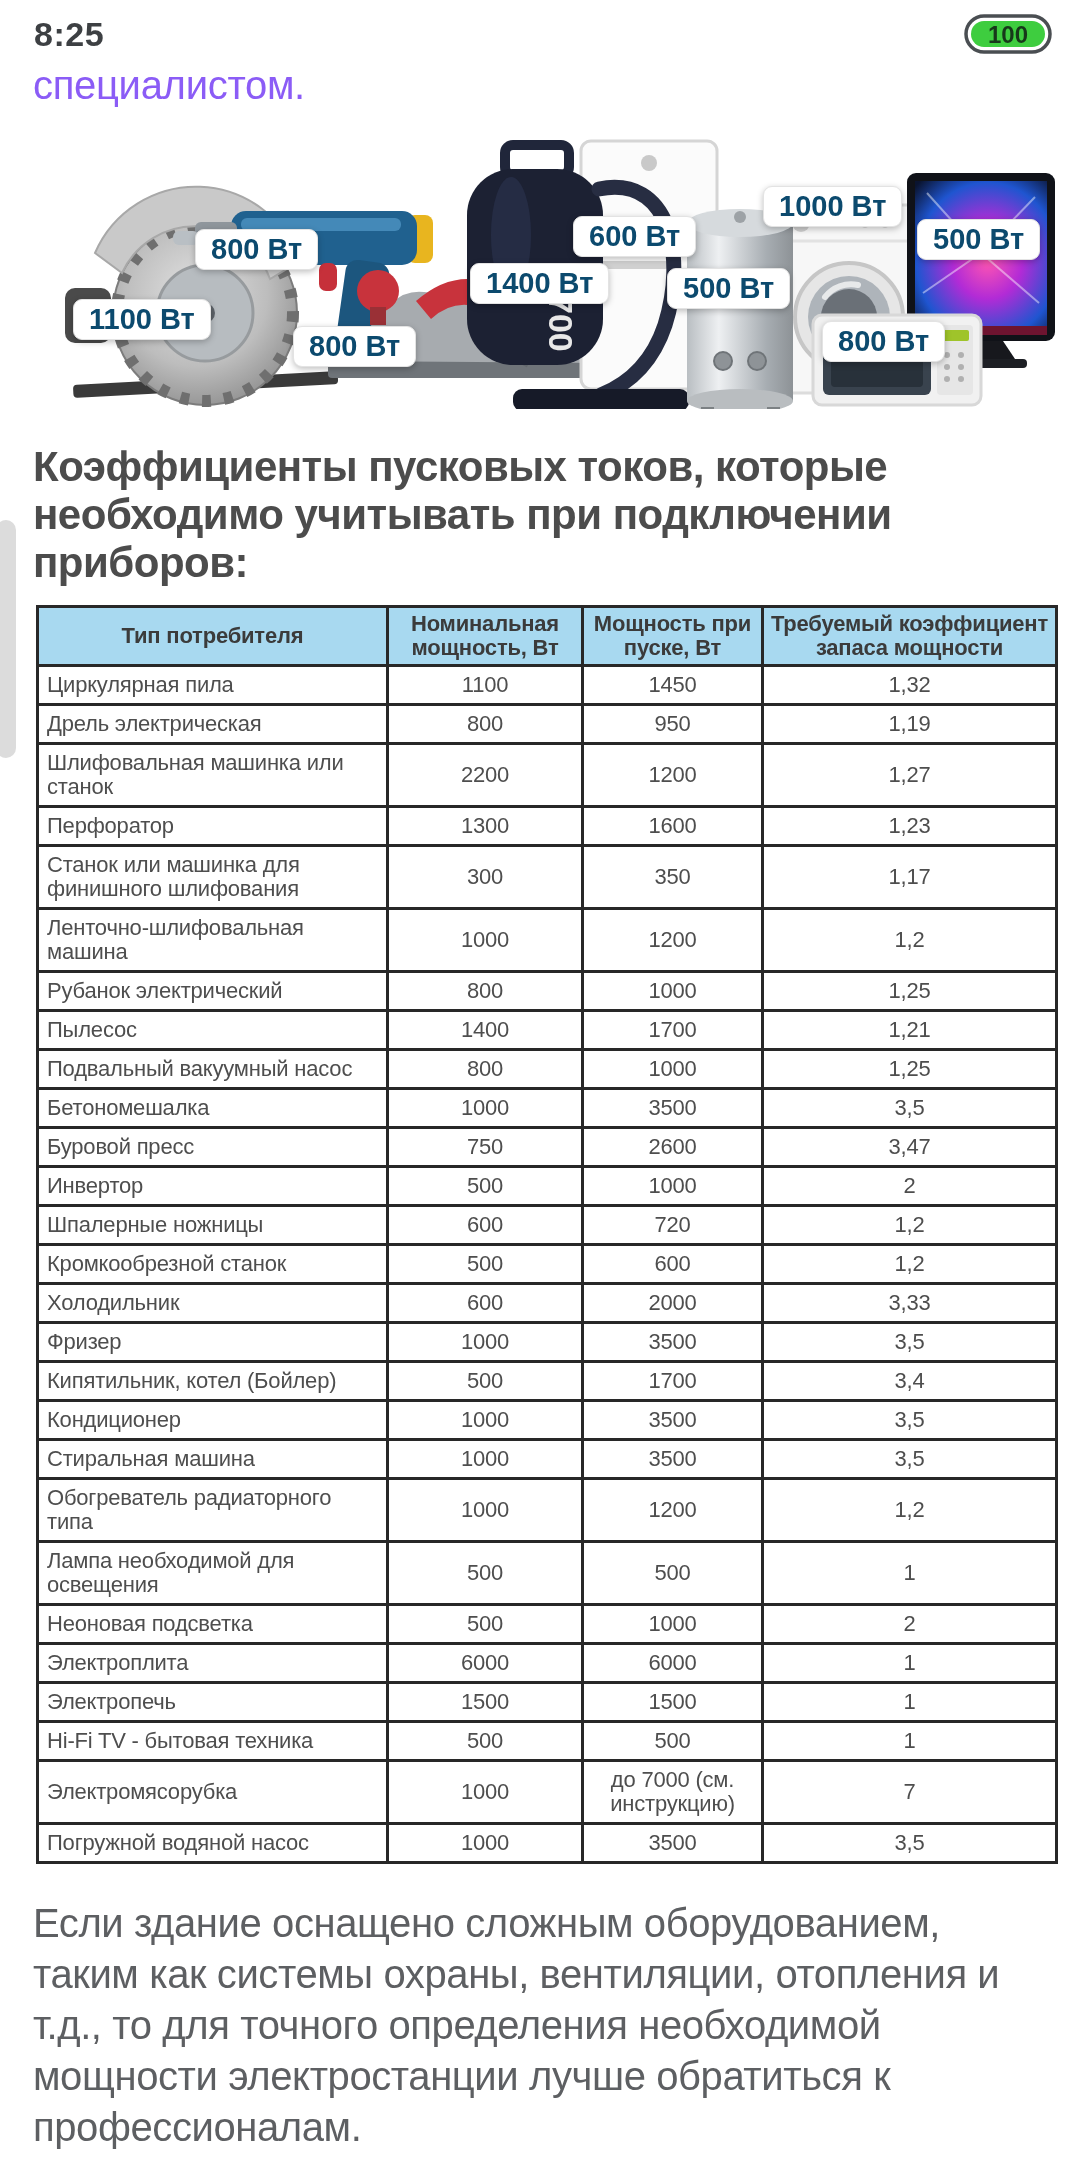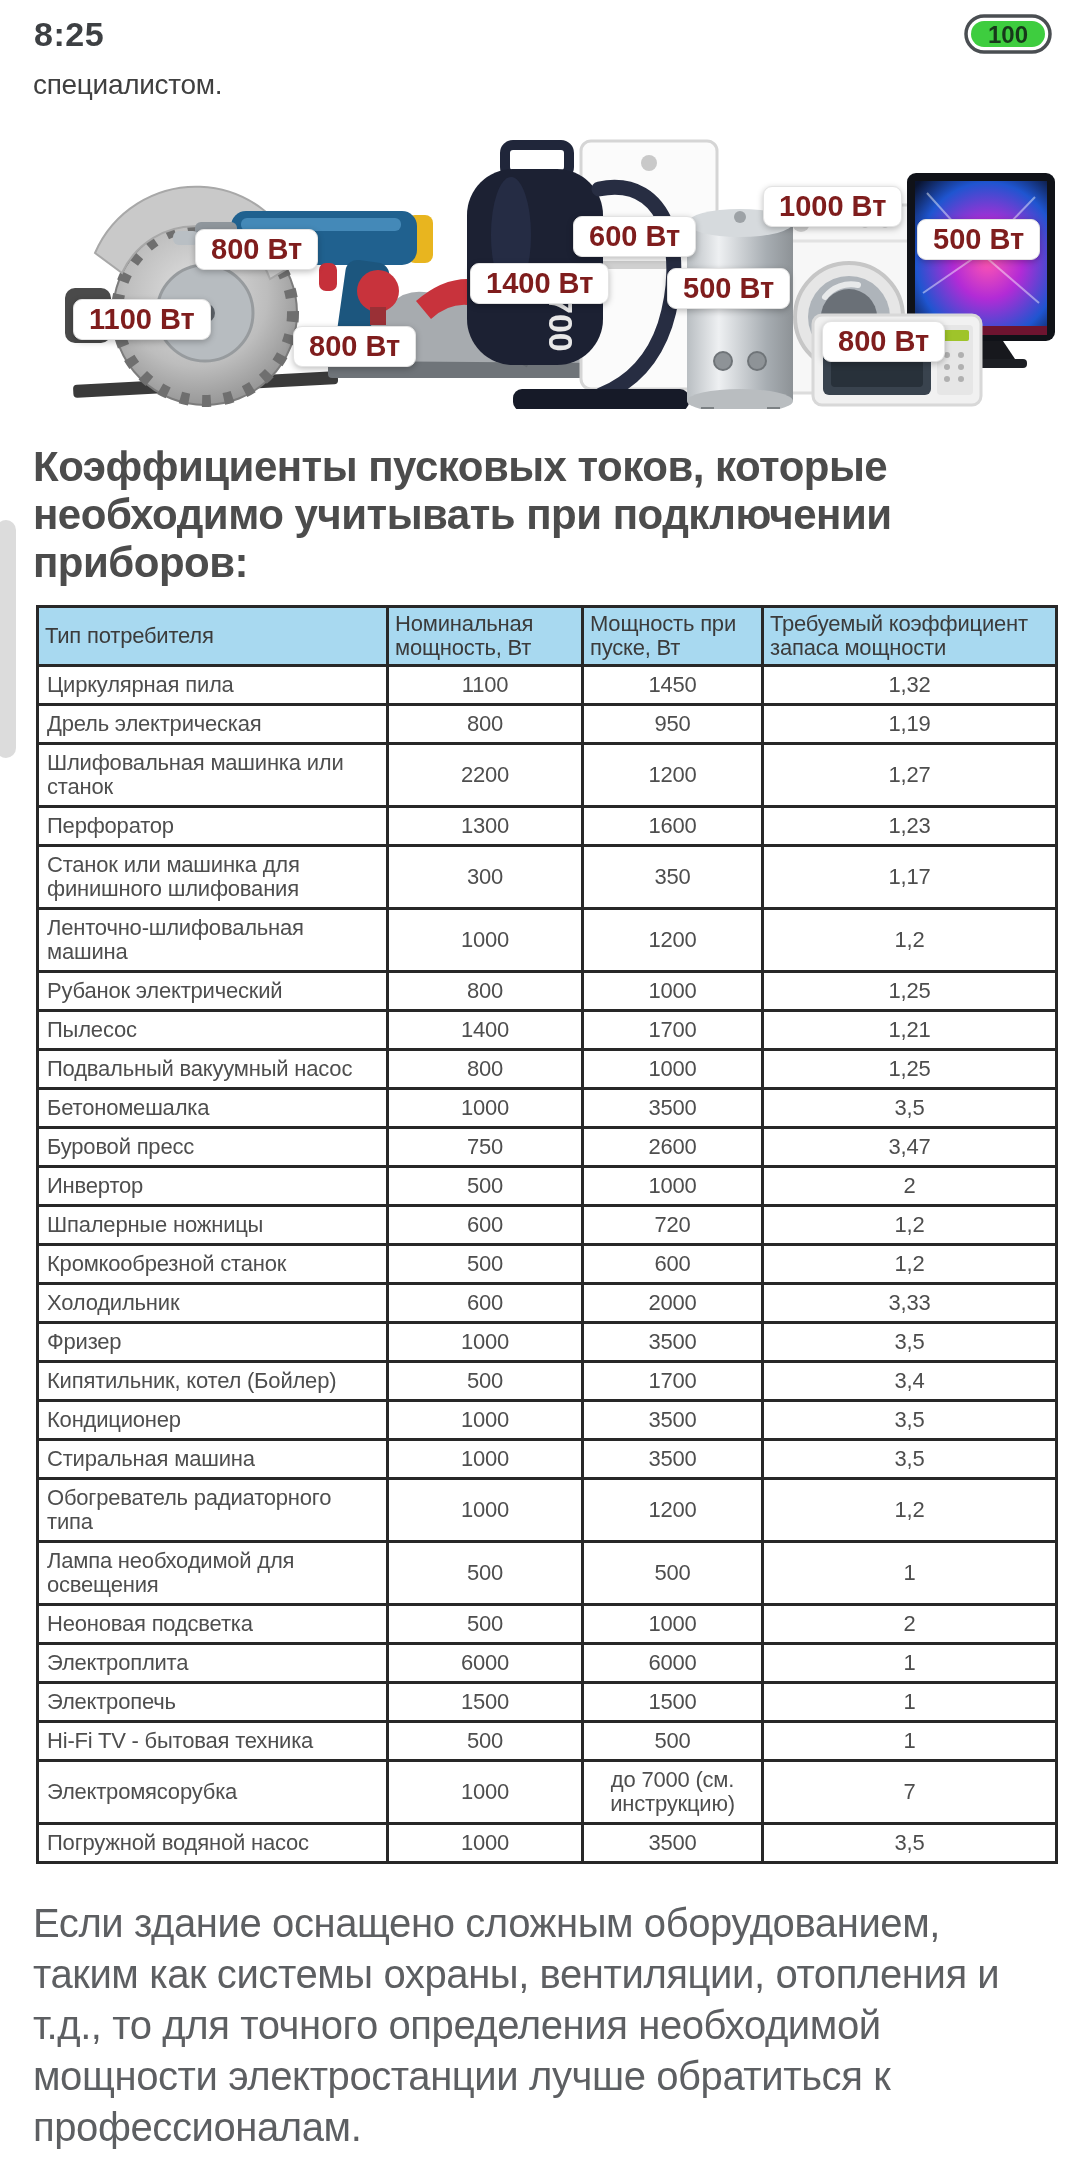--- a/index.html
+++ b/index.html
@@ -8,35 +8,35 @@
     font-family:"Liberation Sans","DejaVu Sans",sans-serif;position:relative;
   }
   
   .status-bar{height:54px;display:flex;align-items:flex-end;justify-content:space-between;padding:4px 28px 0 34px;box-sizing:border-box;}
   .time{font-size:34px;font-weight:bold;color:#3d4043;letter-spacing:.5px;}
   .status-icons{display:flex;align-items:center;gap:20px;flex-direction:column;}
   .batt{position:relative;width:88px;height:40px;}
   .batt-num{position:absolute;left:0;top:0;width:100%;height:100%;display:flex;align-items:center;justify-content:center;
     font-size:24px;font-weight:bold;color:#17381a;padding-top:1px;box-sizing:border-box;}
   
-  .intro{margin:6px 33px 13px;font-size:28px;line-height:50px;color:#404040;letter-spacing:-.3px;}
+  .intro{margin:6px 33px 13px;font-size:40px;line-height:50px;color:#8b5cf6;letter-spacing:-.3px;}
   
   .hero{position:relative;width:1030px;height:286px;margin:4px 0 0 25px;}
   .hero svg.scene{position:absolute;left:0;top:0;}
   .power-label{position:absolute;background:#ffffff;border:1px solid #e3e3e3;border-radius:9px;
-    padding:3px 15px;font-size:29px;font-weight:bold;color:#7f1d1d;white-space:nowrap;
+    padding:3px 15px;font-size:29px;font-weight:bold;color:#0c4a6e;white-space:nowrap;
     box-shadow:0 2px 6px rgba(0,0,0,.25);}
   
   .heading{margin:34px 33px 0;font-size:42px;line-height:48px;font-weight:bold;color:#4c4c4c;letter-spacing:-.5px;}
   
   .table-wrap{margin:18px 25px 0 36px;}
   table.power{border-collapse:collapse;width:1019px;table-layout:fixed;}
   table.power th,table.power td{border:3px solid #282828;font-size:22px;line-height:24px;
     color:#4e4e4e;letter-spacing:-.2px;overflow:hidden;}
-  table.power th{background:#a8d9f0;font-weight:normal;color:#3b3b3b;text-align:left;padding:3px 6px;height:50px;}
+  table.power th{background:#a8d9f0;font-weight:bold;color:#3b3b3b;text-align:center;padding:3px 6px;height:50px;}
   table.power td{padding:6px 8px;background:#ffffff;}
   td.cell-name{text-align:left;padding-left:12px;}
   td.cell-c{text-align:center;}
   
   .para{margin:34px 40px 0 33px;font-size:40px;line-height:51px;color:#5d5f62;letter-spacing:-.4px;}
   
   .scroll-thumb{position:absolute;left:-4px;top:520px;width:20px;height:238px;background:#dcdcdc;border-radius:10px;}
 </style>
 </head>
 <body>

